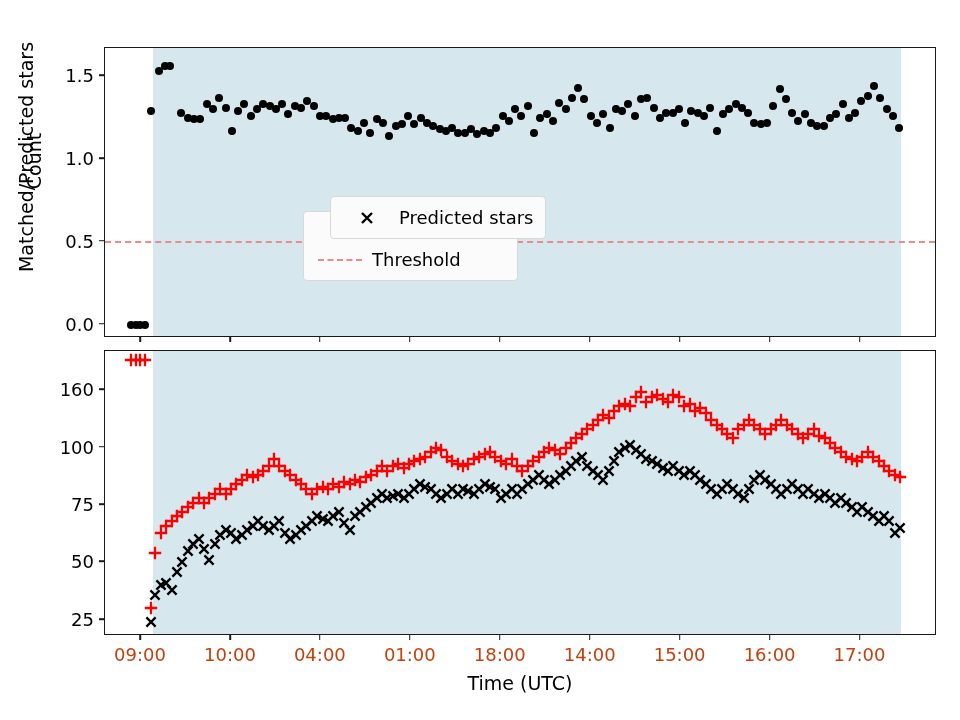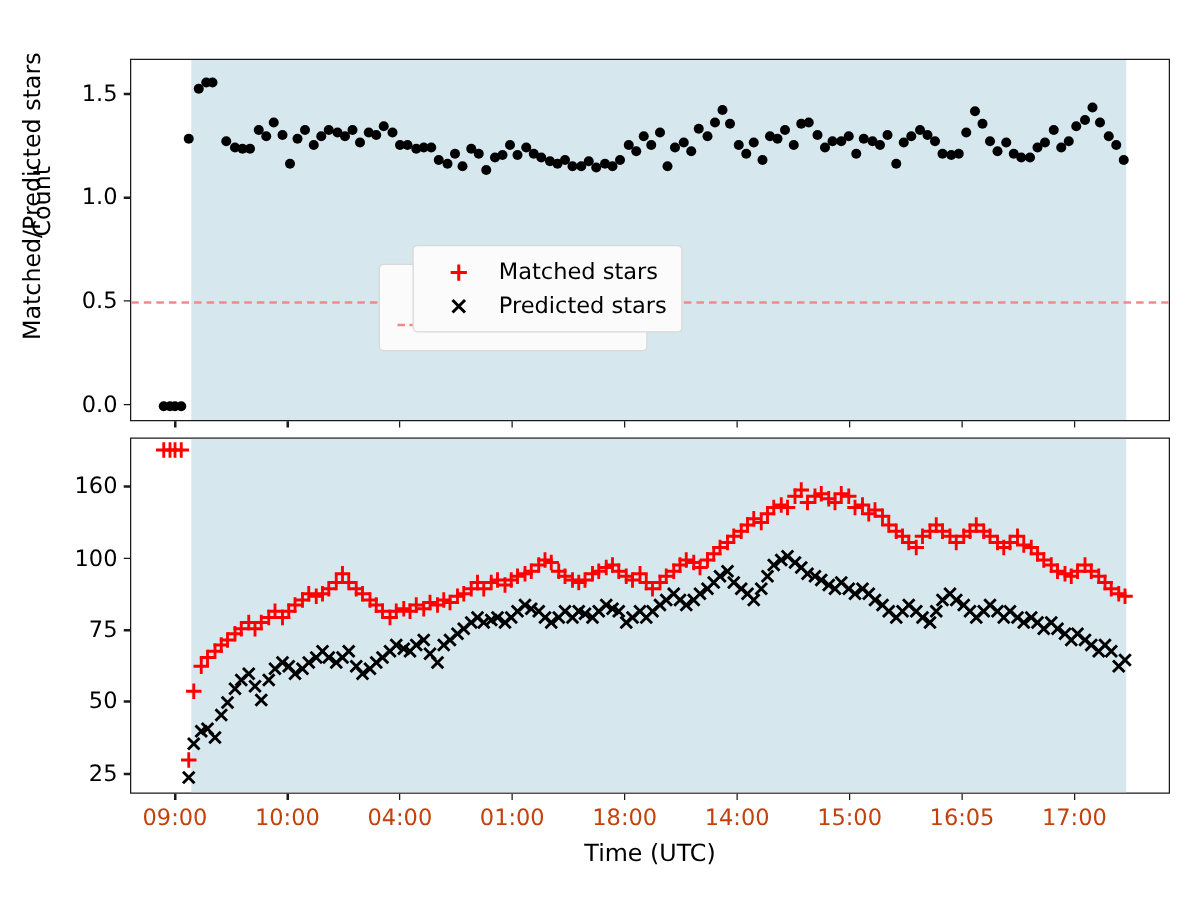--- a/index.html
+++ b/index.html
@@ -1627,44 +1627,36 @@
         </div>
       </div>
   </div>
   <div id="ylabel-bottom" class="ylabel">Count</div>
   <div id="yticks-bottom"></div>
 
   <div id="legend-bottom" class="legend">
     <div class="legend-row">
       <span class="legend-key">
         <svg width="16" height="16" viewBox="0 0 16 16">
-            <path d="M8 1.5 V14.5 M1.5 8 H14.5" stroke="#ff0000" stroke-width="2.4" fill="none"></path>
-          </svg>
-      </span>
-      <span class="legend-text">Matched stars</span>
-    </div>
-    <div class="legend-row">
-      <span class="legend-key">
-        <svg width="16" height="16" viewBox="0 0 16 16">
             <path d="M3 3 L13 13 M13 3 L3 13" stroke="#000000" stroke-width="2.4" fill="none"></path>
           </svg>
       </span>
       <span class="legend-text">Predicted stars</span>
     </div>
   </div>
 
   <div id="xticks">
       <div class="xtick" style="left: 139.978px; top: 644px;">09:00</div>
       <div class="xtick" style="left: 229.924px; top: 644px;">10:00</div>
       <div class="xtick" style="left: 319.87px; top: 644px;">04:00</div>
       <div class="xtick" style="left: 409.816px; top: 644px;">01:00</div>
       <div class="xtick" style="left: 499.762px; top: 644px;">18:00</div>
       <div class="xtick" style="left: 589.708px; top: 644px;">14:00</div>
       <div class="xtick" style="left: 679.654px; top: 644px;">15:00</div>
-      <div class="xtick" style="left: 769.6px; top: 644px;">16:05</div>
+      <div class="xtick" style="left: 769.6px; top: 644px;">16:00</div>
       <div class="xtick" style="left: 859.546px; top: 644px;">17:00</div>
     </div>
   <div id="xlabel">Time (UTC)</div>
 
 <div class="ytick" style="left: 0px; width: 94px; top: 323.743px;">0.0</div>
     <div class="ytickmark" style="left: 99px; top: 323.743px;"></div>
     <div class="ytick" style="left: 0px; width: 94px; top: 240.886px;">0.5</div>
     <div class="ytickmark" style="left: 99px; top: 240.886px;"></div>
     <div class="ytick" style="left: 0px; width: 94px; top: 158.029px;">1.0</div>
     <div class="ytickmark" style="left: 99px; top: 158.029px;"></div>

